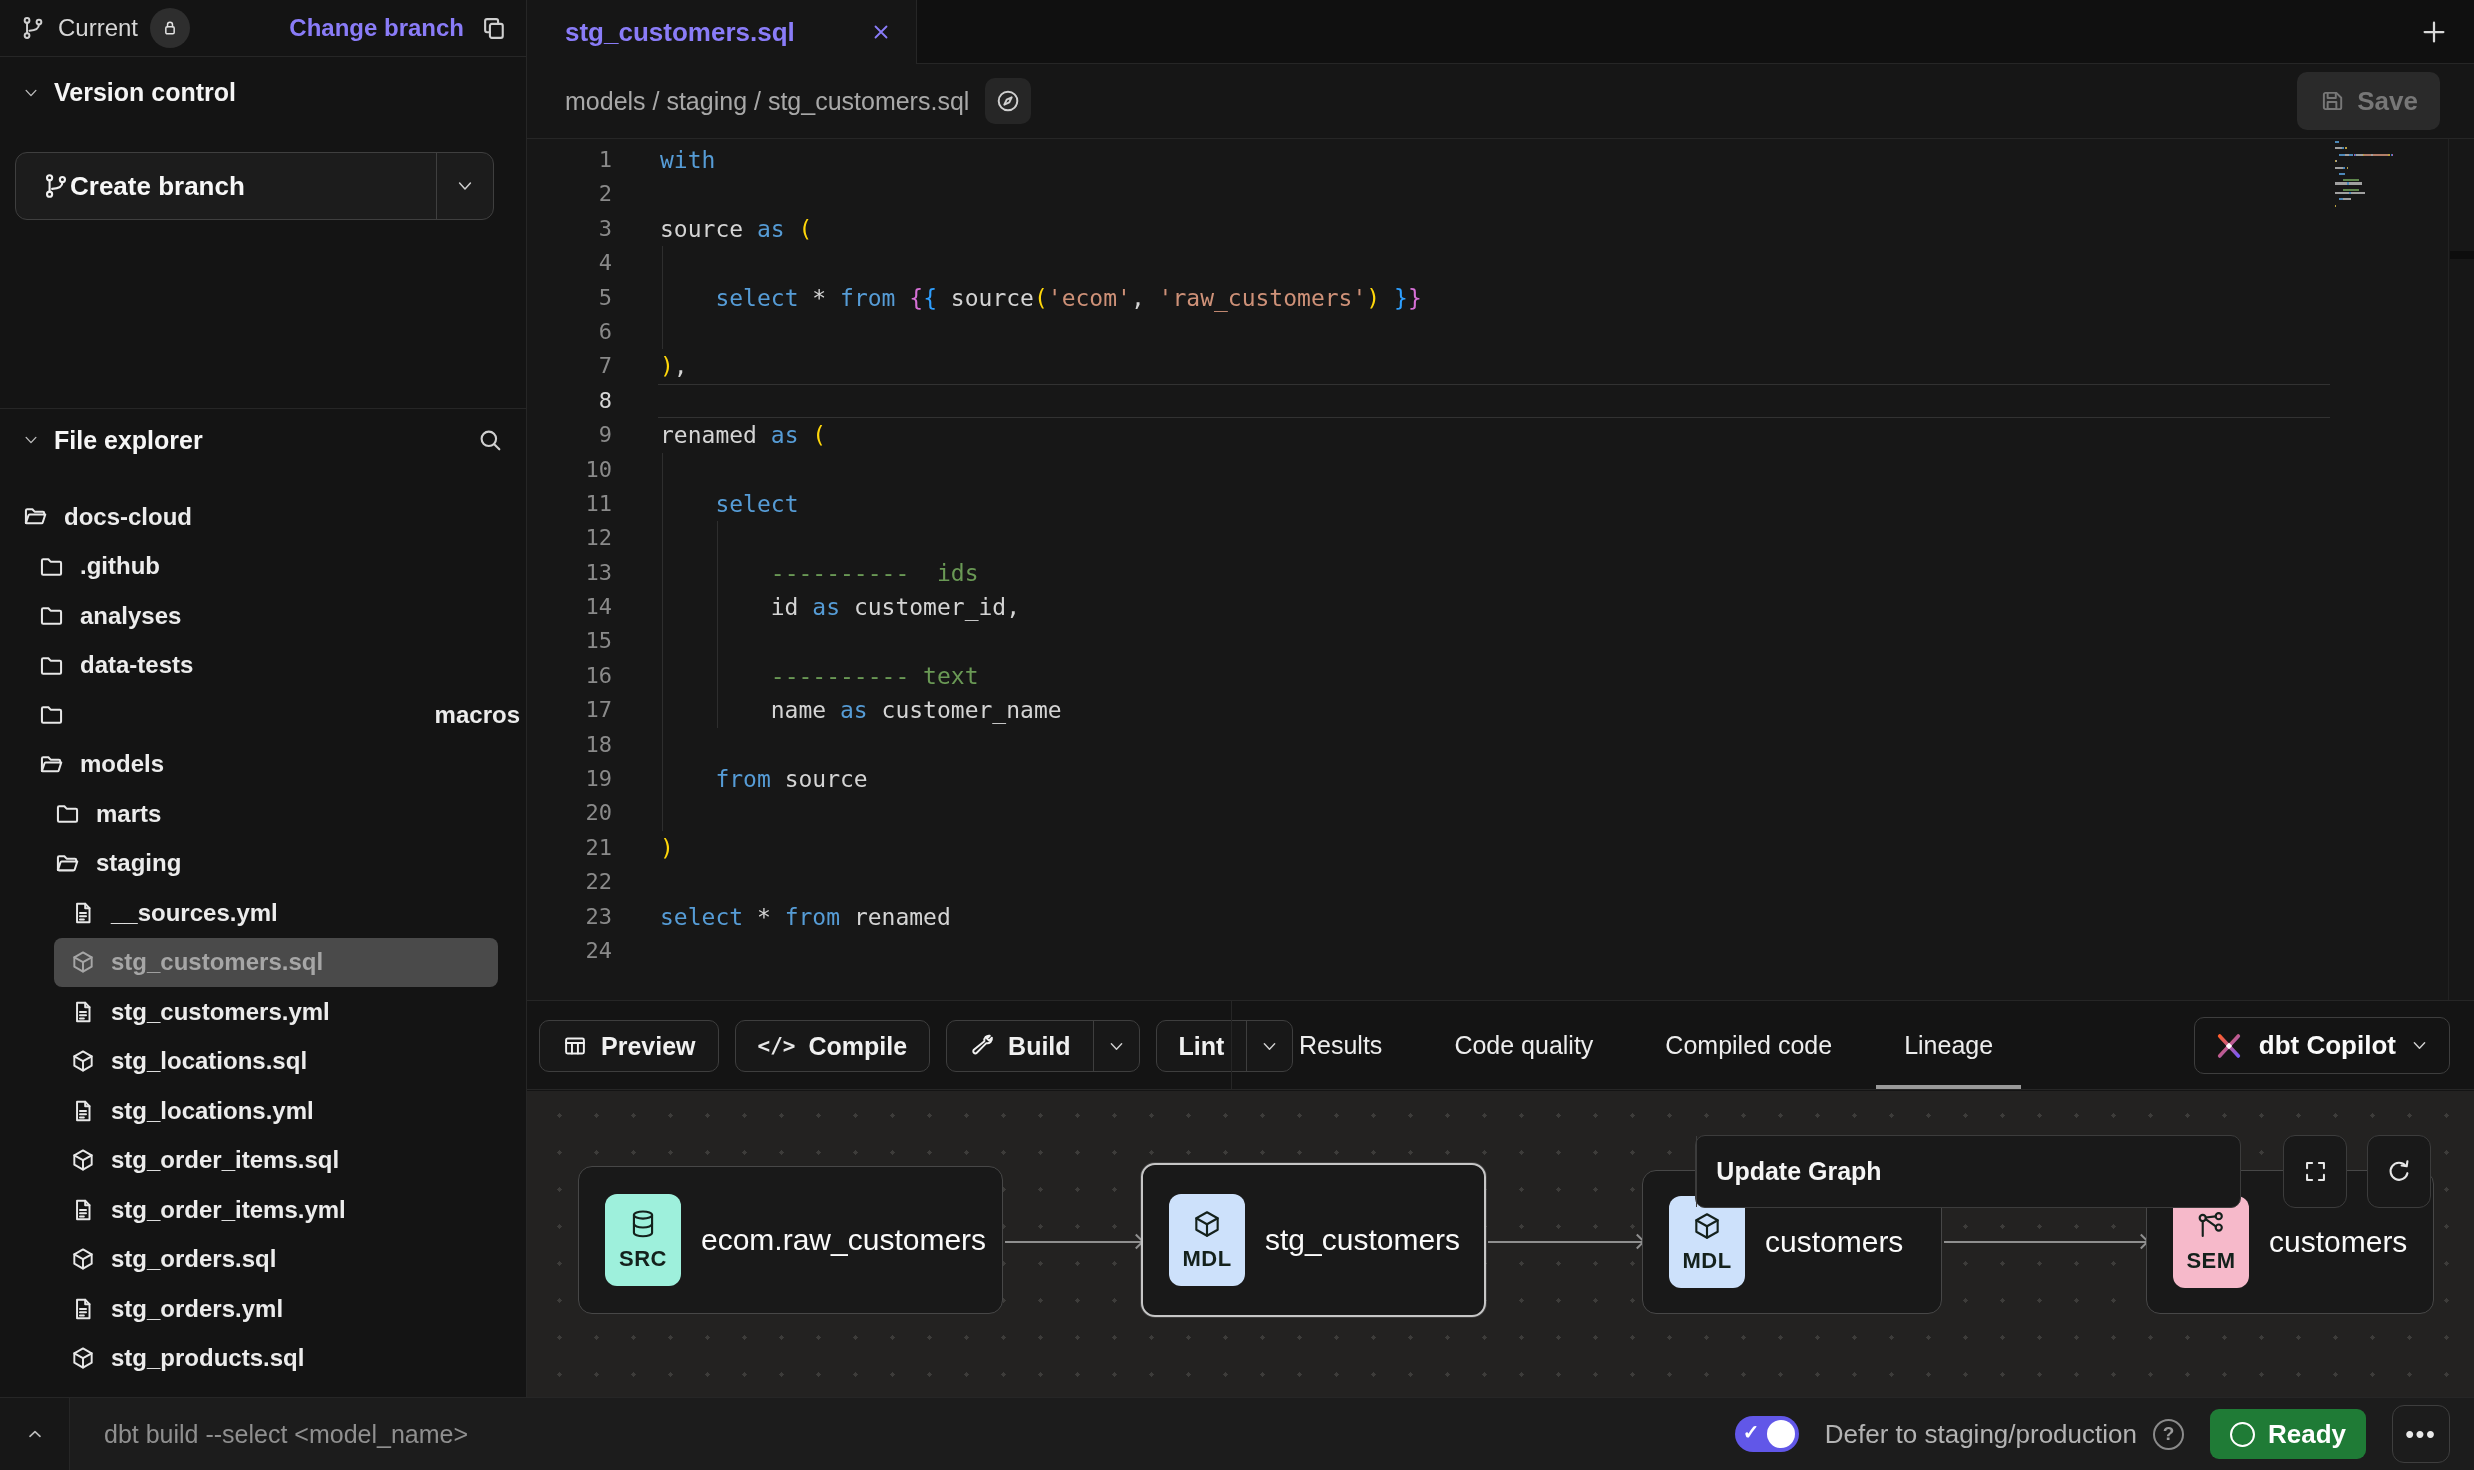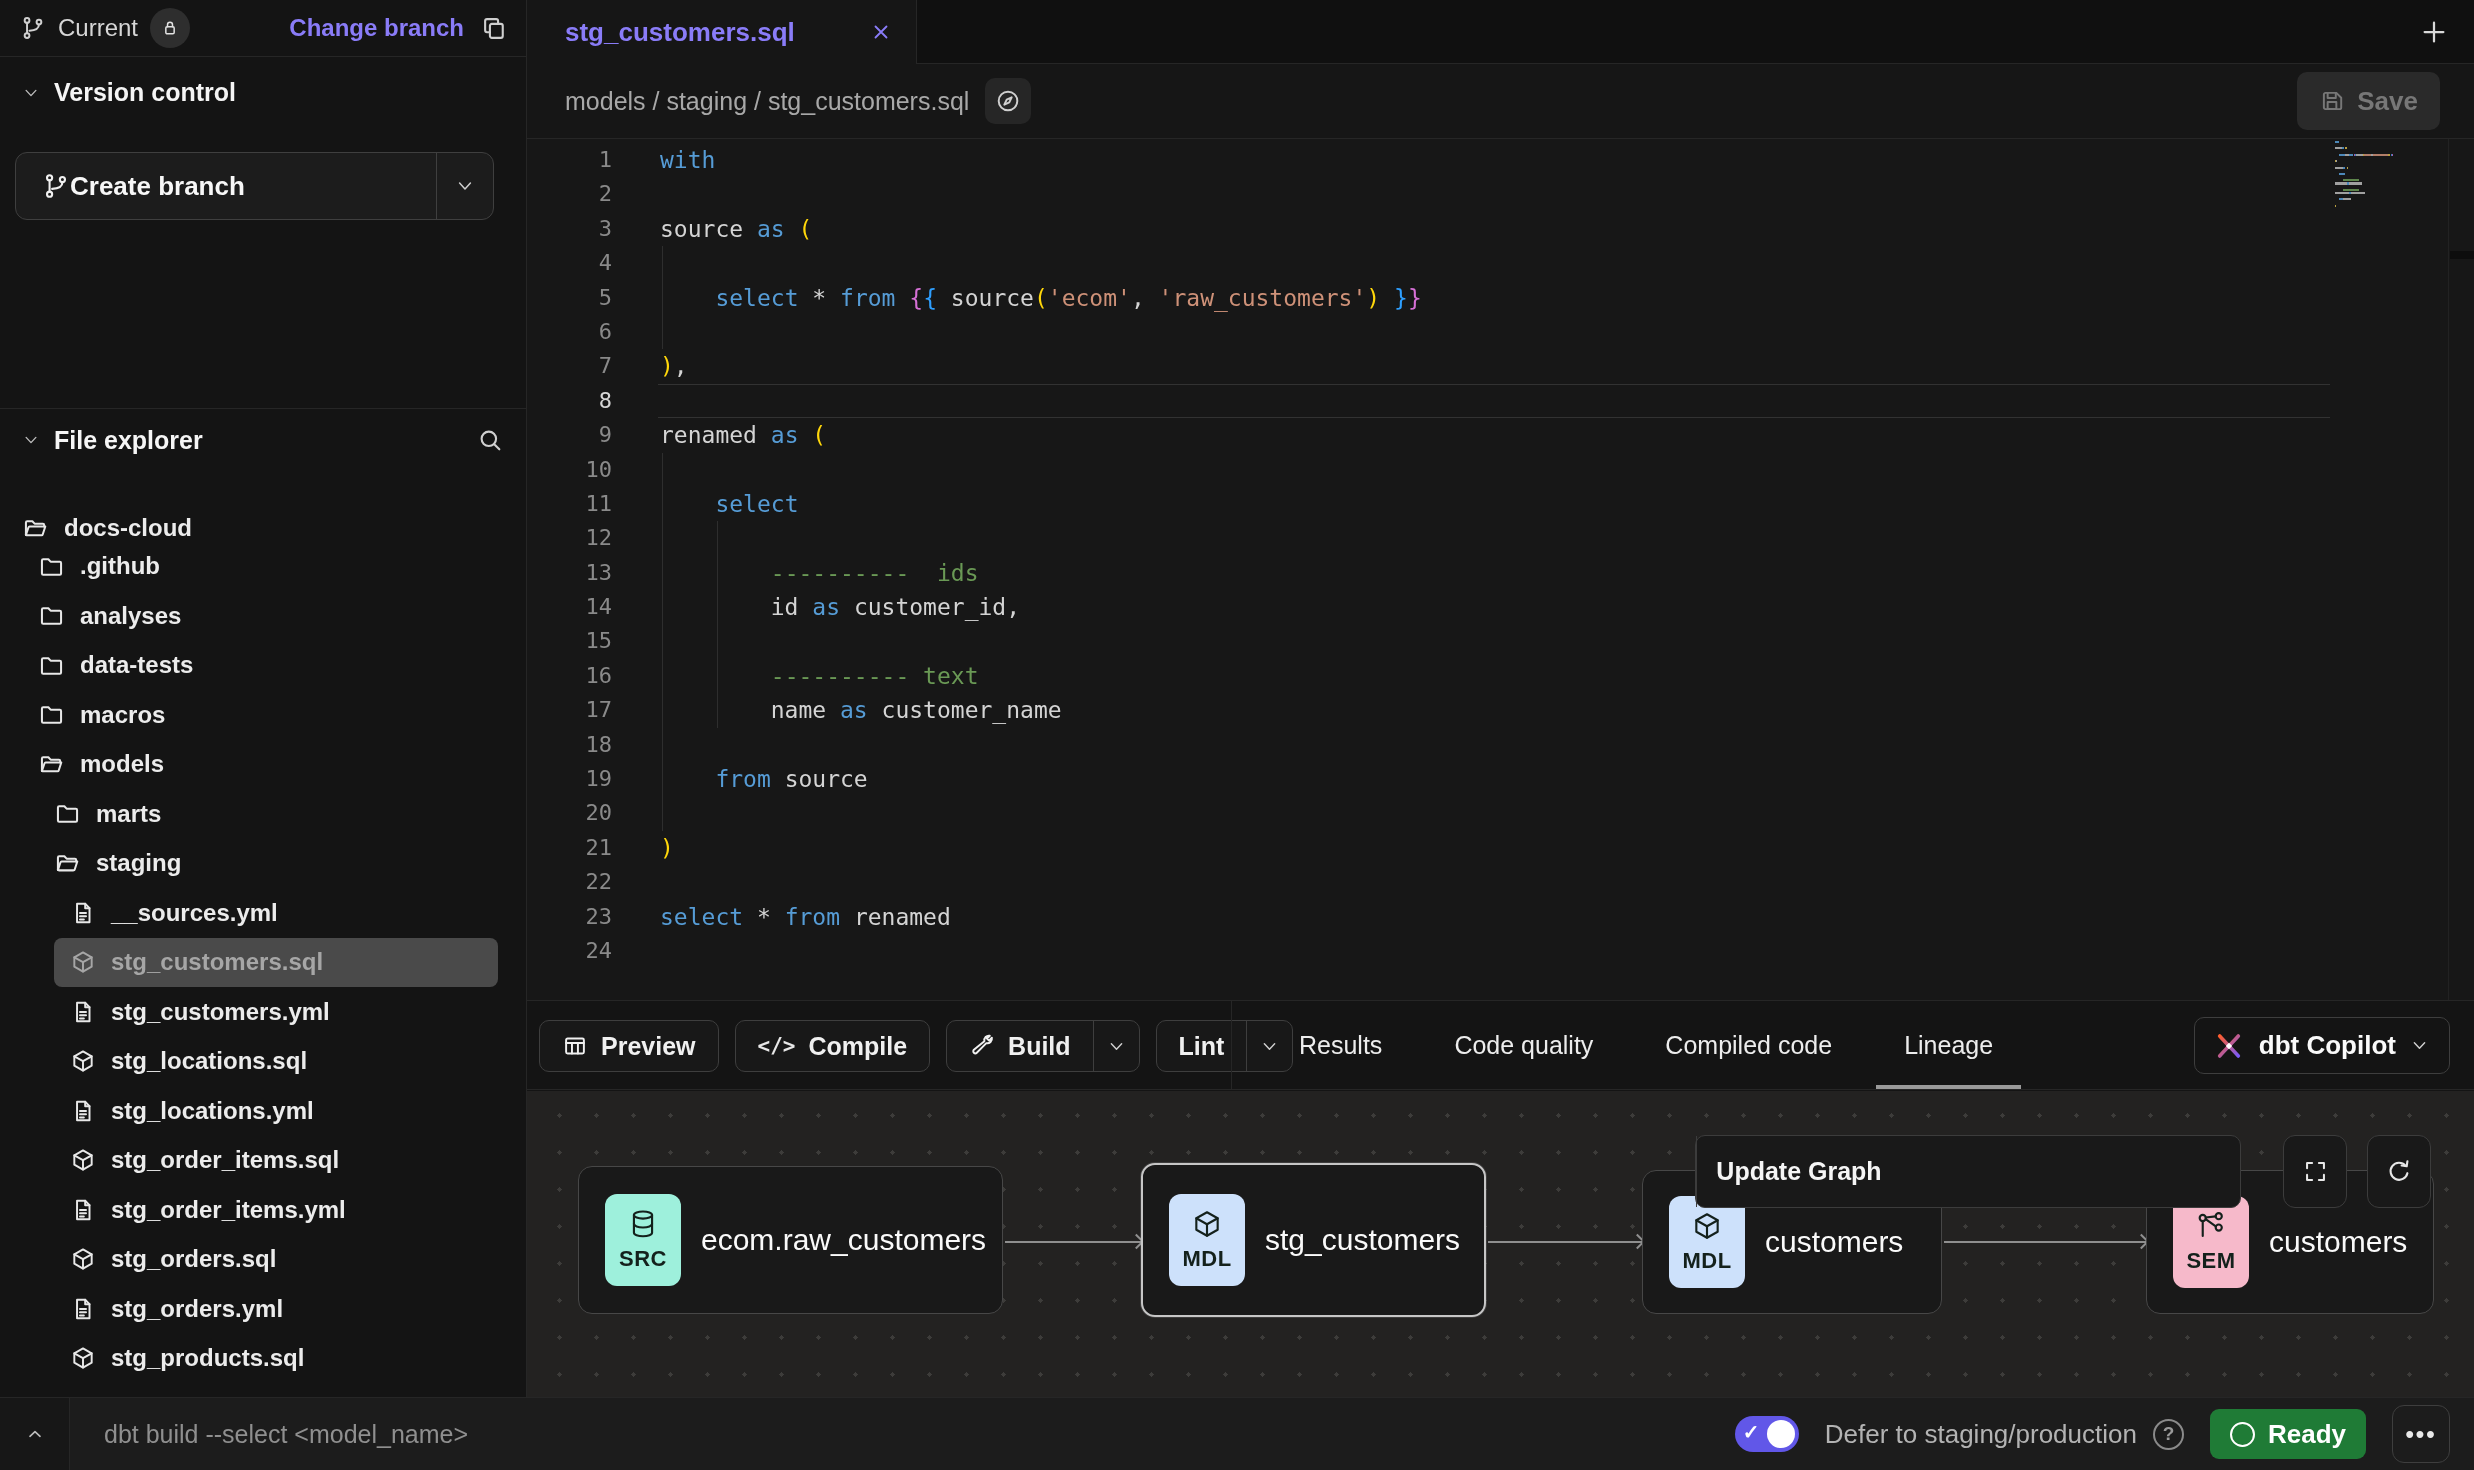--- a/index.html
+++ b/index.html
@@ -199,21 +199,21 @@
       <span class="spacer"></span>
       <span class="search-btn">
         <svg class="ic" width="28" height="28" viewBox="0 0 24 24">
             <circle cx="11" cy="11" r="6.2"></circle>
             <path d="M15.6 15.6 20 20"></path>
           </svg>
       </span>
     </div>
 
     <div class="tree" id="file-tree">
-        <div class="frow" style="padding-left: 22px; align-items: flex-end;">
+        <div class="frow" style="padding-left: 22px;">
           <span class="ficon">
             <svg class="ic" width="27" height="27" viewBox="0 0 24 24">
               <path d="M3.5 17.8 V6.7 a1.1 1.1 0 0 1 1.1-1.1 h4.6 l2 2.1 h7.4 a1.1 1.1 0 0 1 1.1 1.1 v1.4"></path>
               <path d="M3.5 17.8 5.8 10.9 a1.1 1.1 0 0 1 1-.7 h13.9 l-2.3 7.1 a1.1 1.1 0 0 1-1 .8 H4.6 a1.1 1.1 0 0 1-1.1-1.1 z"></path>
             </svg>
           </span>
           <span>docs-cloud</span>
         </div>
         <div class="frow" style="padding-left: 38px;">
           <span class="ficon">
@@ -232,21 +232,21 @@
           <span>analyses</span>
         </div>
         <div class="frow" style="padding-left: 38px;">
           <span class="ficon">
             <svg class="ic" width="27" height="27" viewBox="0 0 24 24">
               <path d="M3.5 8.3 V6.7 a1.1 1.1 0 0 1 1.1-1.1 h4.6 l2 2.1 h8.2 a1.1 1.1 0 0 1 1.1 1.1 v9.4 a1.1 1.1 0 0 1-1.1 1.1 H4.6 a1.1 1.1 0 0 1-1.1-1.1 z"></path>
             </svg>
           </span>
           <span>data-tests</span>
         </div>
-        <div class="frow" style="padding-left: 38px;">
+        <div class="frow" style="padding-left: 38px; justify-content: space-between;">
           <span class="ficon">
             <svg class="ic" width="27" height="27" viewBox="0 0 24 24">
               <path d="M3.5 8.3 V6.7 a1.1 1.1 0 0 1 1.1-1.1 h4.6 l2 2.1 h8.2 a1.1 1.1 0 0 1 1.1 1.1 v9.4 a1.1 1.1 0 0 1-1.1 1.1 H4.6 a1.1 1.1 0 0 1-1.1-1.1 z"></path>
             </svg>
           </span>
           <span>macros</span>
         </div>
         <div class="frow" style="padding-left: 38px;">
           <span class="ficon">
             <svg class="ic" width="27" height="27" viewBox="0 0 24 24">

